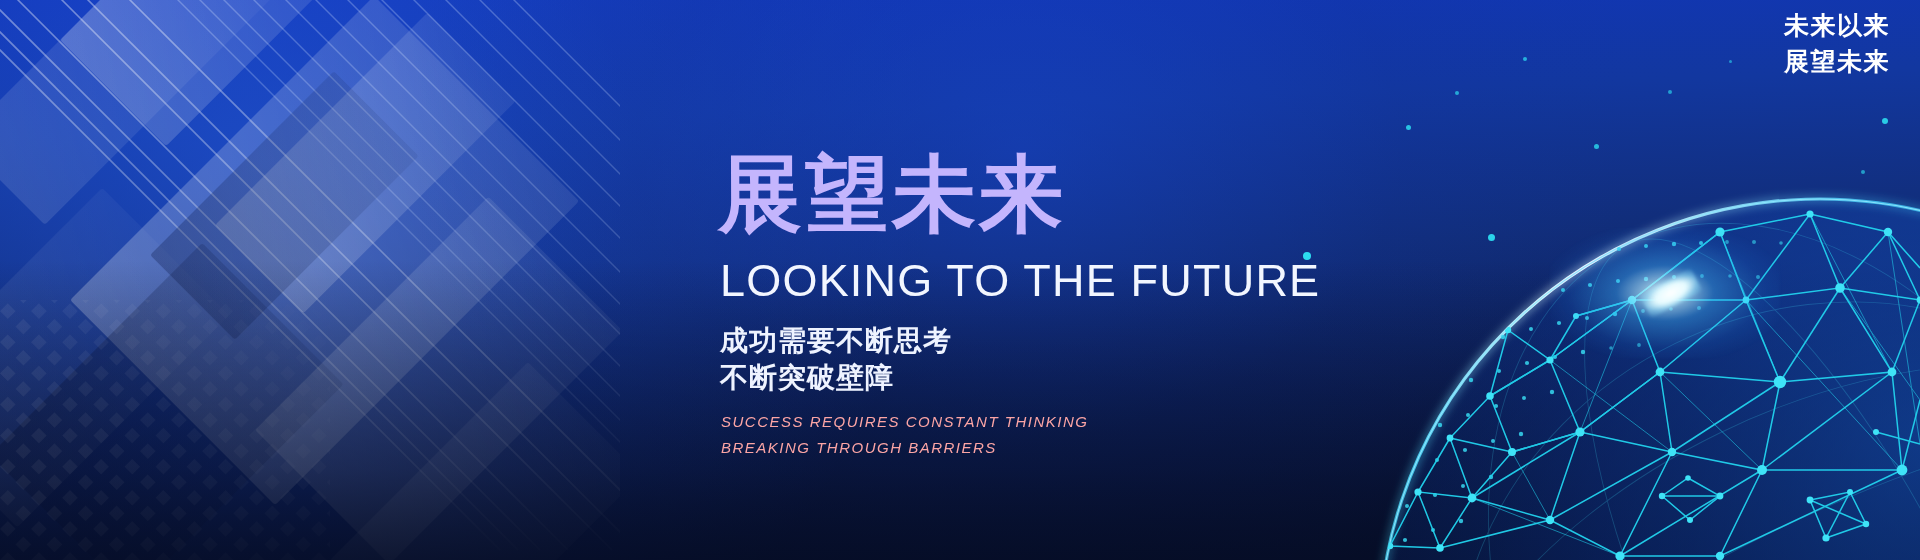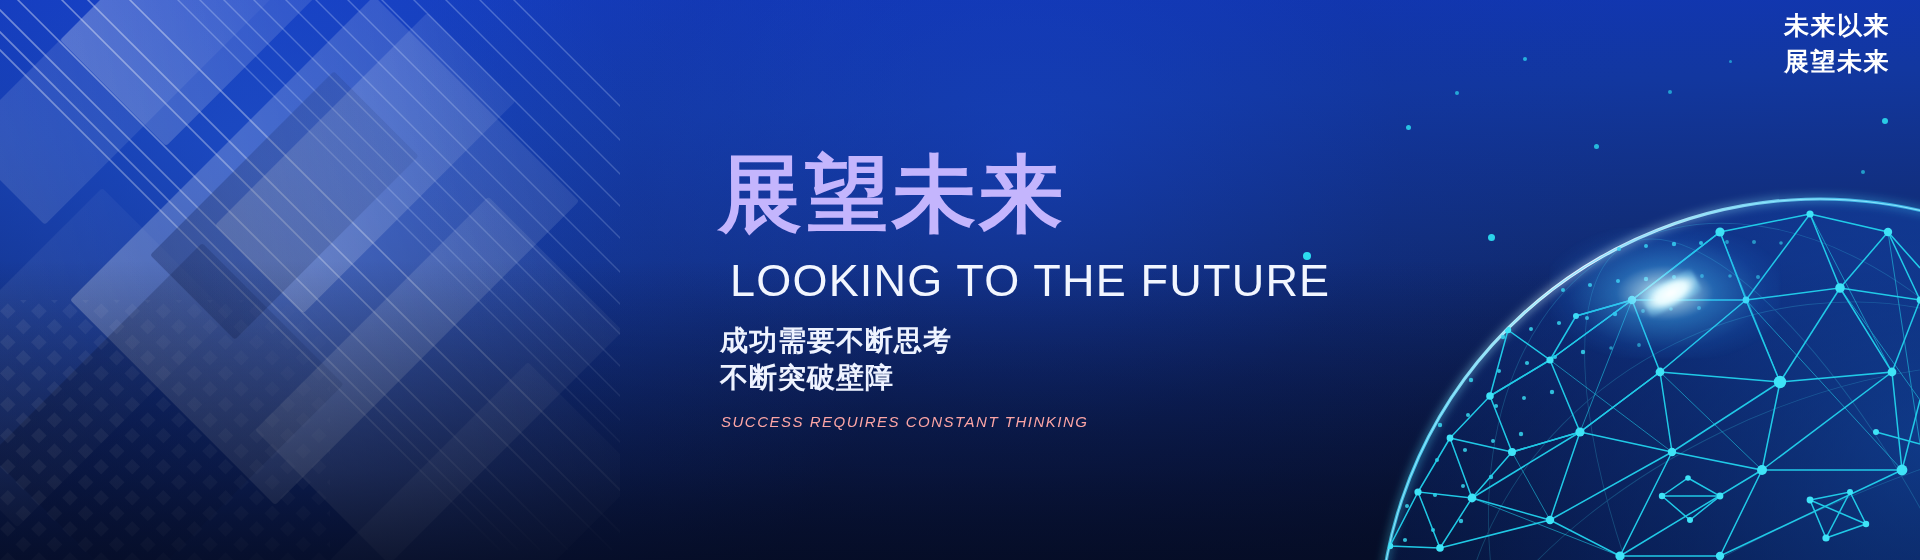--- a/index.html
+++ b/index.html
@@ -79,21 +79,21 @@
     line-height:1.0;
     margin:0;
     white-space:nowrap;
   }
   .headline-en{
     font-size:45px;
     font-weight:300;
     color:#f2f6ff;
     letter-spacing:1.2px;
     line-height:1.0;
-    margin:22px 0 0 12px;
+    margin:22px 0 0 2px;
     white-space:nowrap;
   }
   .sub-cn{
     font-size:28px;
     font-weight:bold;
     color:#eef3ff;
     letter-spacing:1px;
     line-height:1.32;
     margin:20px 0 0 2px;
   }
@@ -480,20 +480,21 @@
 
     <div class="headline-en">LOOKING TO THE FUTURE</div>
 
     <div class="sub-cn">
       <div>成功需要不断思考</div>
       <div>不断突破壁障</div>
     </div>
 
     <div class="sub-en">
       <div>SUCCESS REQUIRES CONSTANT THINKING</div>
+      <div>BREAKING THROUGH BARRIERS</div>
     </div>
   </div>
 
   <div class="corner-tag">
     <div>未来以来</div>
     <div>展望未来</div>
   </div>
 
 </div>
 

